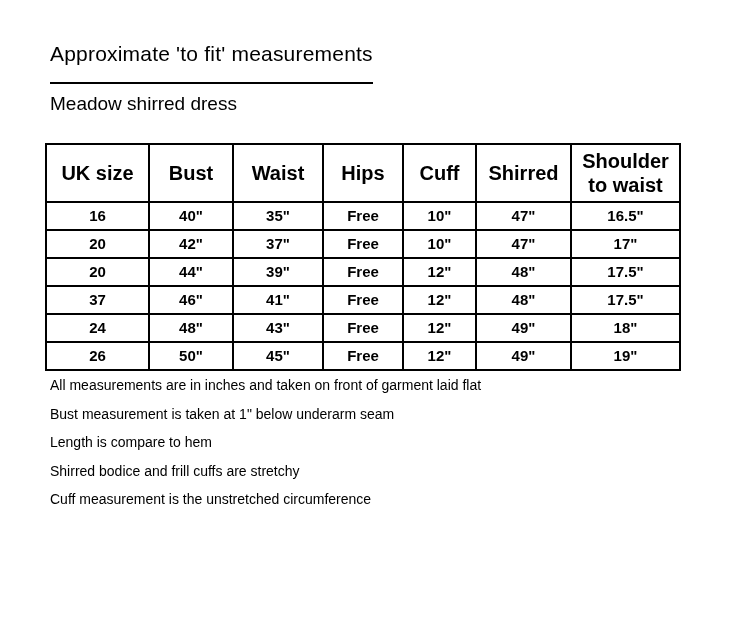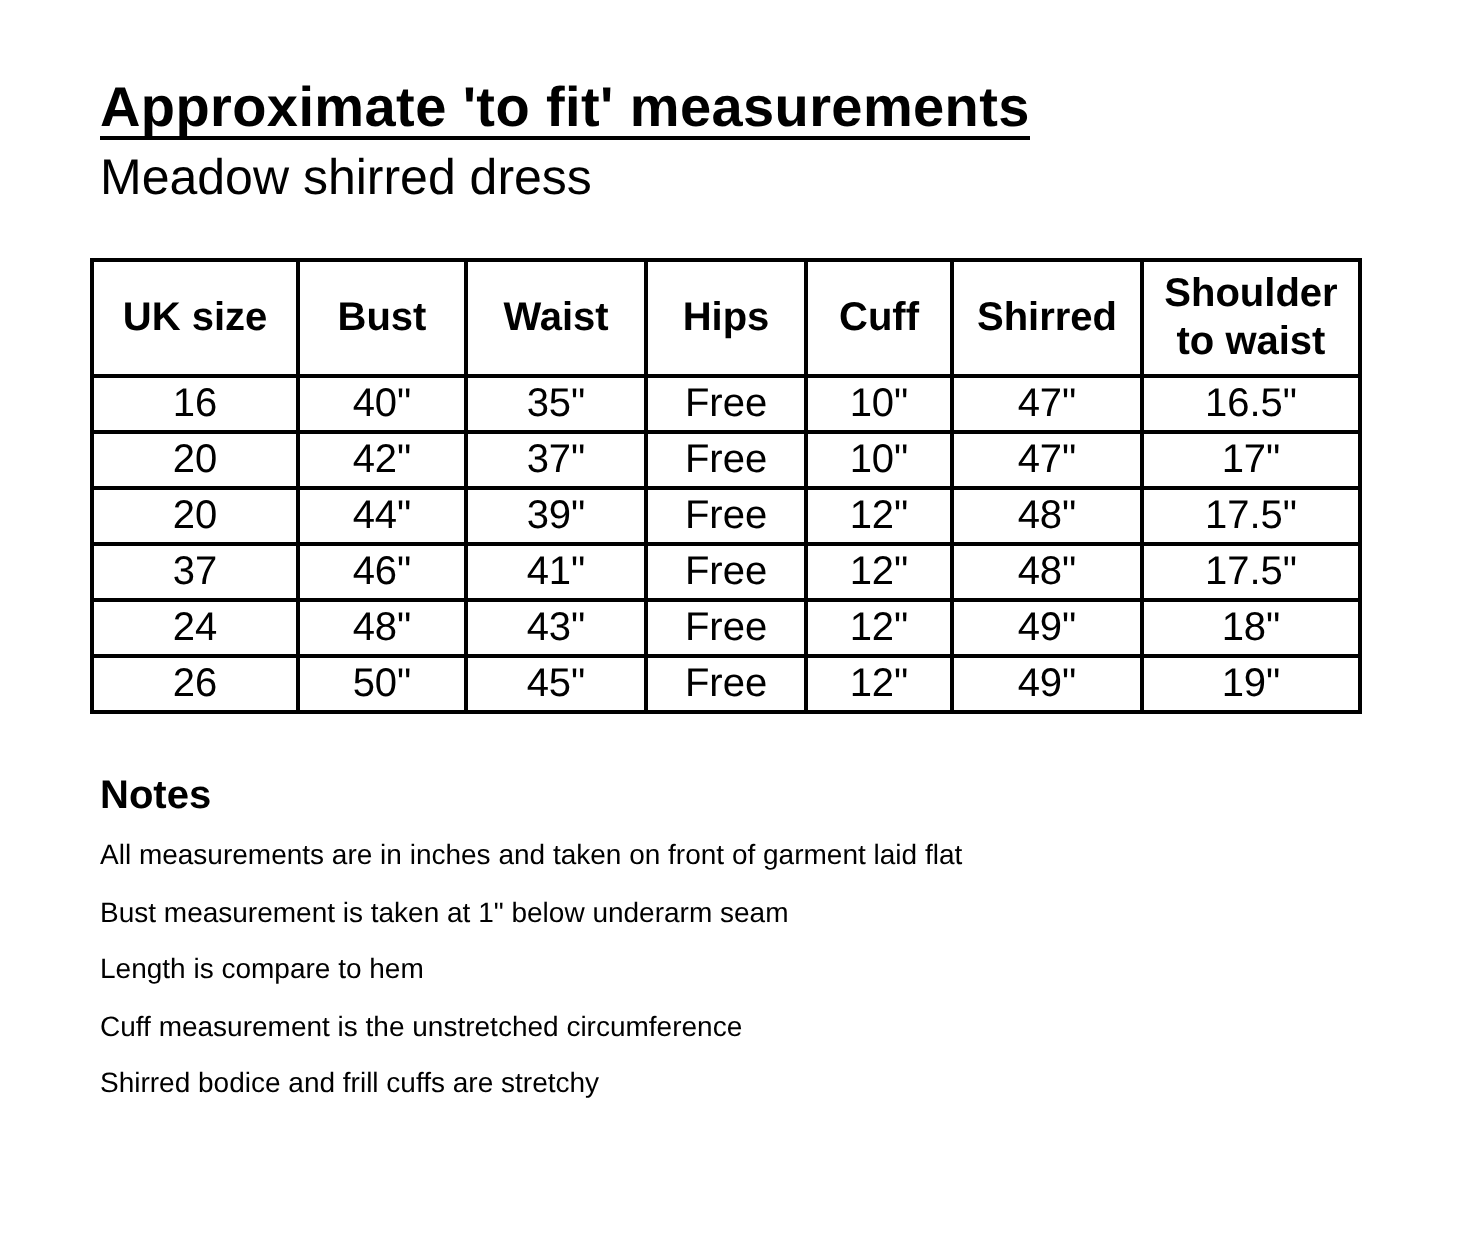--- a/index.html
+++ b/index.html
@@ -15,30 +15,30 @@
     font-family: "Liberation Sans", sans-serif;
   }
   .page {
     position: relative;
     width: 741px;
     height: 628px;
   }
   .page-title {
     display: table;
     margin: 42px 0 5px 50px;
-    font-size: 28px;
+    font-size: 21px;
     line-height: 24px;
-    font-weight: 700;
+    font-weight: 400;
     border-bottom: 2.5px solid #000000;
-    padding-bottom: 2px;
+    padding-bottom: 16px;
     letter-spacing: 0.2px;
   }
   .lead {
     margin: 0 0 0 50px;
-    font-size: 25px;
+    font-size: 19px;
     line-height: 29px;
   }
   table.size-chart {
     border-collapse: collapse;
     table-layout: fixed;
     width: 634px;
     margin: 25px 0 0 45px;
   }
   table.size-chart th,
   table.size-chart td {
@@ -49,23 +49,23 @@
     overflow: hidden;
   }
   table.size-chart thead th {
     height: 56px;
     font-size: 20px;
     font-weight: 700;
     line-height: 24px;
   }
   table.size-chart tbody td {
     height: 26px;
-    font-size: 20px;
+    font-size: 15px;
     line-height: 26px;
-    font-weight: 400;
+    font-weight: 700;
     text-align: center;
   }
   col.c-uksize   { width: 103px; }
   col.c-bust     { width: 84px; }
   col.c-waist    { width: 90px; }
   col.c-hips     { width: 80px; }
   col.c-cuff     { width: 73px; }
   col.c-length   { width: 95px; }
   col.c-shoulder { width: 109px; }
   .notes-heading {
@@ -162,23 +162,22 @@
           <td>50"</td>
           <td>45"</td>
           <td>Free</td>
           <td>12"</td>
           <td>49"</td>
           <td>19"</td>
         </tr>
       </tbody>
   </table>
 
-  <h2 class="notes-heading">Notes</h2>
 
   <div id="notes-list">
       <p class="note-line">All measurements are in inches and taken on front of garment laid flat</p>
       <p class="note-line">Bust measurement is taken at 1" below underarm seam</p>
       <p class="note-line">Length is compare to hem</p>
+      <p class="note-line">Shirred bodice and frill cuffs are stretchy</p>
       <p class="note-line">Cuff measurement is the unstretched circumference</p>
-      <p class="note-line">Shirred bodice and frill cuffs are stretchy</p>
     </div>
 
 </div>
 
 </body></html>

